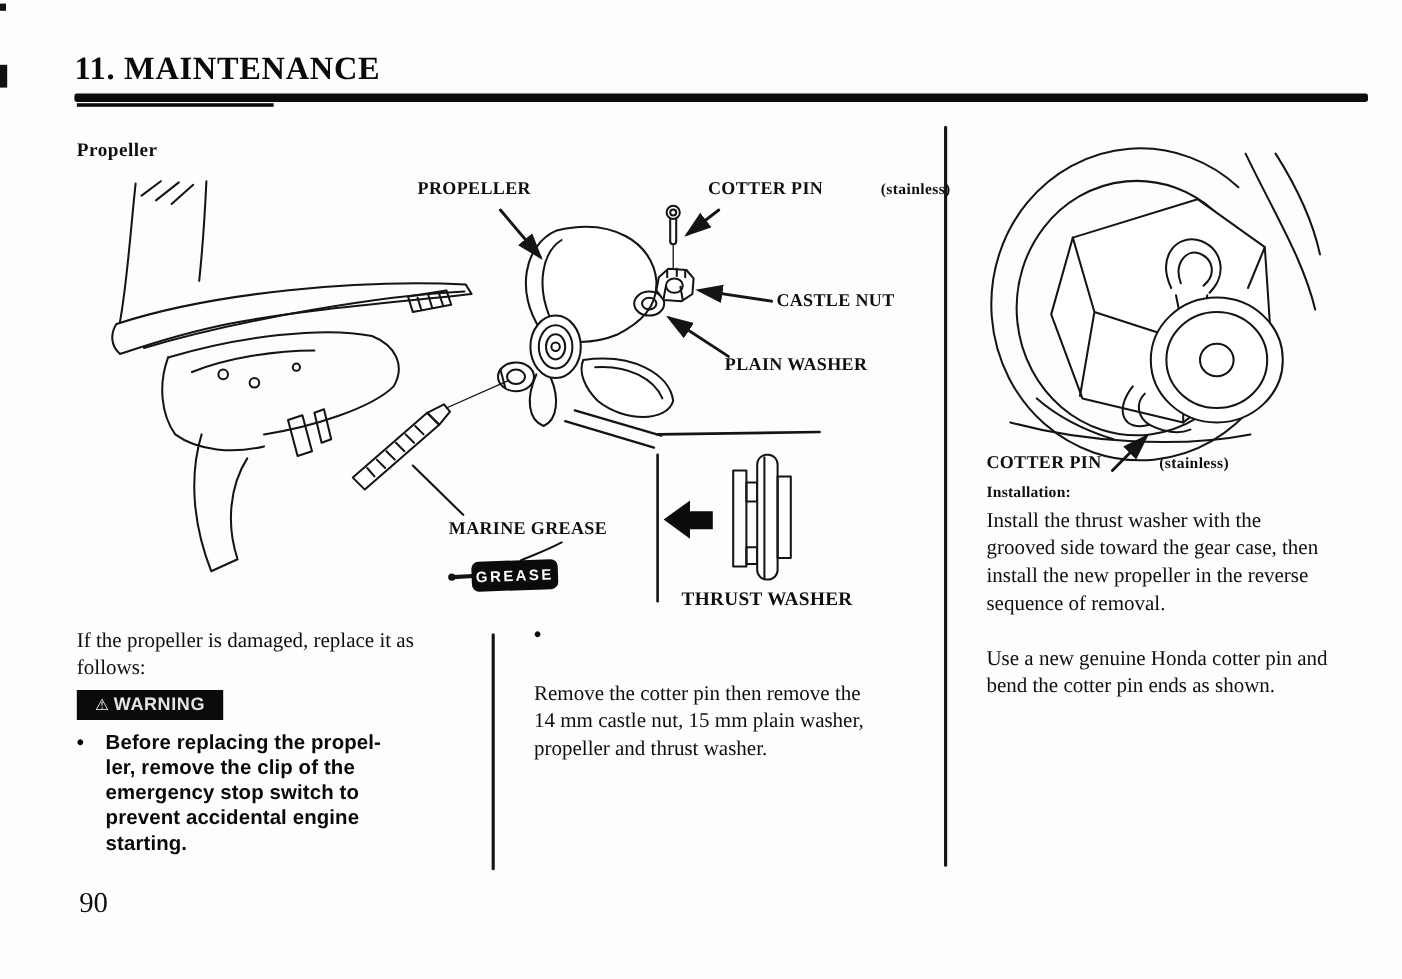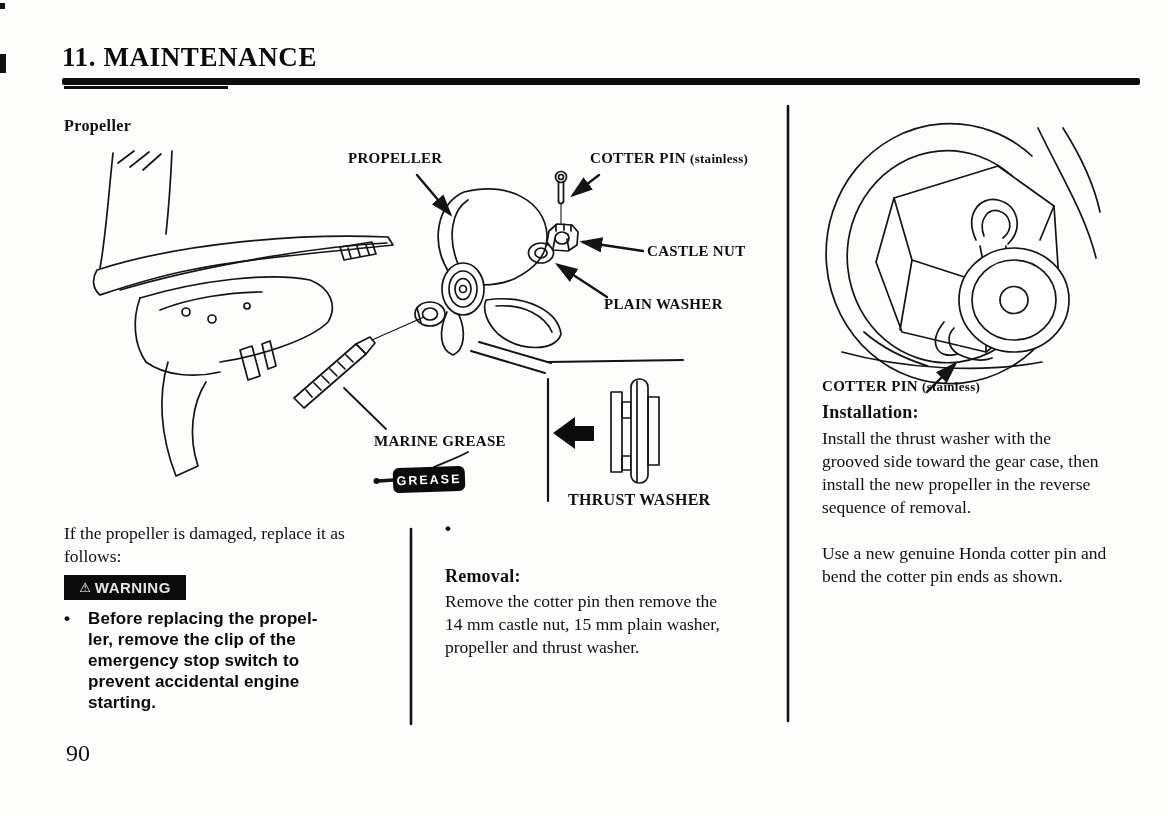--- a/index.html
+++ b/index.html
@@ -14,21 +14,21 @@
   
   .doc-title{
     left:62px;top:42px;font-size:27px;font-weight:bold;letter-spacing:.6px;
     font-family:"Liberation Serif", serif;color:#0a0a0a;text-align:center;
   }
   .rule-main{left:62px;top:78px;width:1078px;height:7px;background:#0c0c0c;border-radius:2px;}
   .rule-sub{left:64px;top:86px;width:164px;height:3px;background:#0c0c0c;}
   .section-head{left:64px;top:117px;font-size:16px;font-weight:bold;letter-spacing:.4px;}
   
   .dlabel{font-size:15px;font-weight:bold;letter-spacing:.3px;white-space:nowrap;}
-  .dlabel .note{font-size:13px;}
+  .dlabel .note{font-size:13px;margin-left:44px;}
   
   .grease-badge{
     left:393px;top:467px;width:72px;height:25px;background:#0b0b0b;border-radius:6px;
     display:flex;align-items:center;justify-content:center;transform:rotate(-2deg);
   }
   .grease-badge span{
     color:#fff;font-family:"Liberation Sans", sans-serif;font-size:12.5px;
     font-weight:bold;letter-spacing:2px;
   }
   
@@ -45,21 +45,21 @@
     color:#e5e5e5;font-family:"Liberation Sans", sans-serif;font-weight:bold;
     font-size:15px;letter-spacing:.5px;
   }
   .bold-sans{
     font-family:"Liberation Sans", sans-serif;font-weight:bold;
     font-size:17px;line-height:21px;letter-spacing:.1px;color:#090909;
   }
   .bullet-row{display:flex;margin-top:8px;}
   .bullet-glyph{width:24px;flex:0 0 24px;font-size:17px;line-height:21px;}
   .mid-bullet-row{display:flex;}
-  .sub-head{font-size:18px;font-weight:bold;letter-spacing:.2px;}
+  .sub-head{font-size:13px;font-weight:bold;letter-spacing:.2px;}
   .removal-block{margin-top:27px;}
   .removal-body{margin-top:3px;}
   .inst-para{margin:0 0 23px 0;}
   .page-num{left:66px;top:740px;font-size:24px;font-weight:normal;}
   svg{display:block;}
   .line-art{left:0;top:0;pointer-events:none;}
 </style>
 </head>
 <body>
 
@@ -217,21 +217,20 @@
 prevent accidental engine
 starting.</span>
   </div>
 </div>
 
 <div class="abs col-mid">
   <div class="mid-bullet-row">
     <span class="bullet-glyph bold-sans">•</span>
   </div>
   <div class="removal-block">
-    <div class="sub-head">Removal:</div>
     <div class="body-serif ml removal-body">Remove the cotter pin then remove the
 14 mm castle nut, 15 mm plain washer,
 propeller and thrust washer.</div>
   </div>
 </div>
 
 <div class="abs col-right">
   <div class="sub-head">Installation:</div>
   <p class="body-serif ml inst-para" style="margin-top:4px;">Install the thrust washer with the
 grooved side toward the gear case, then

